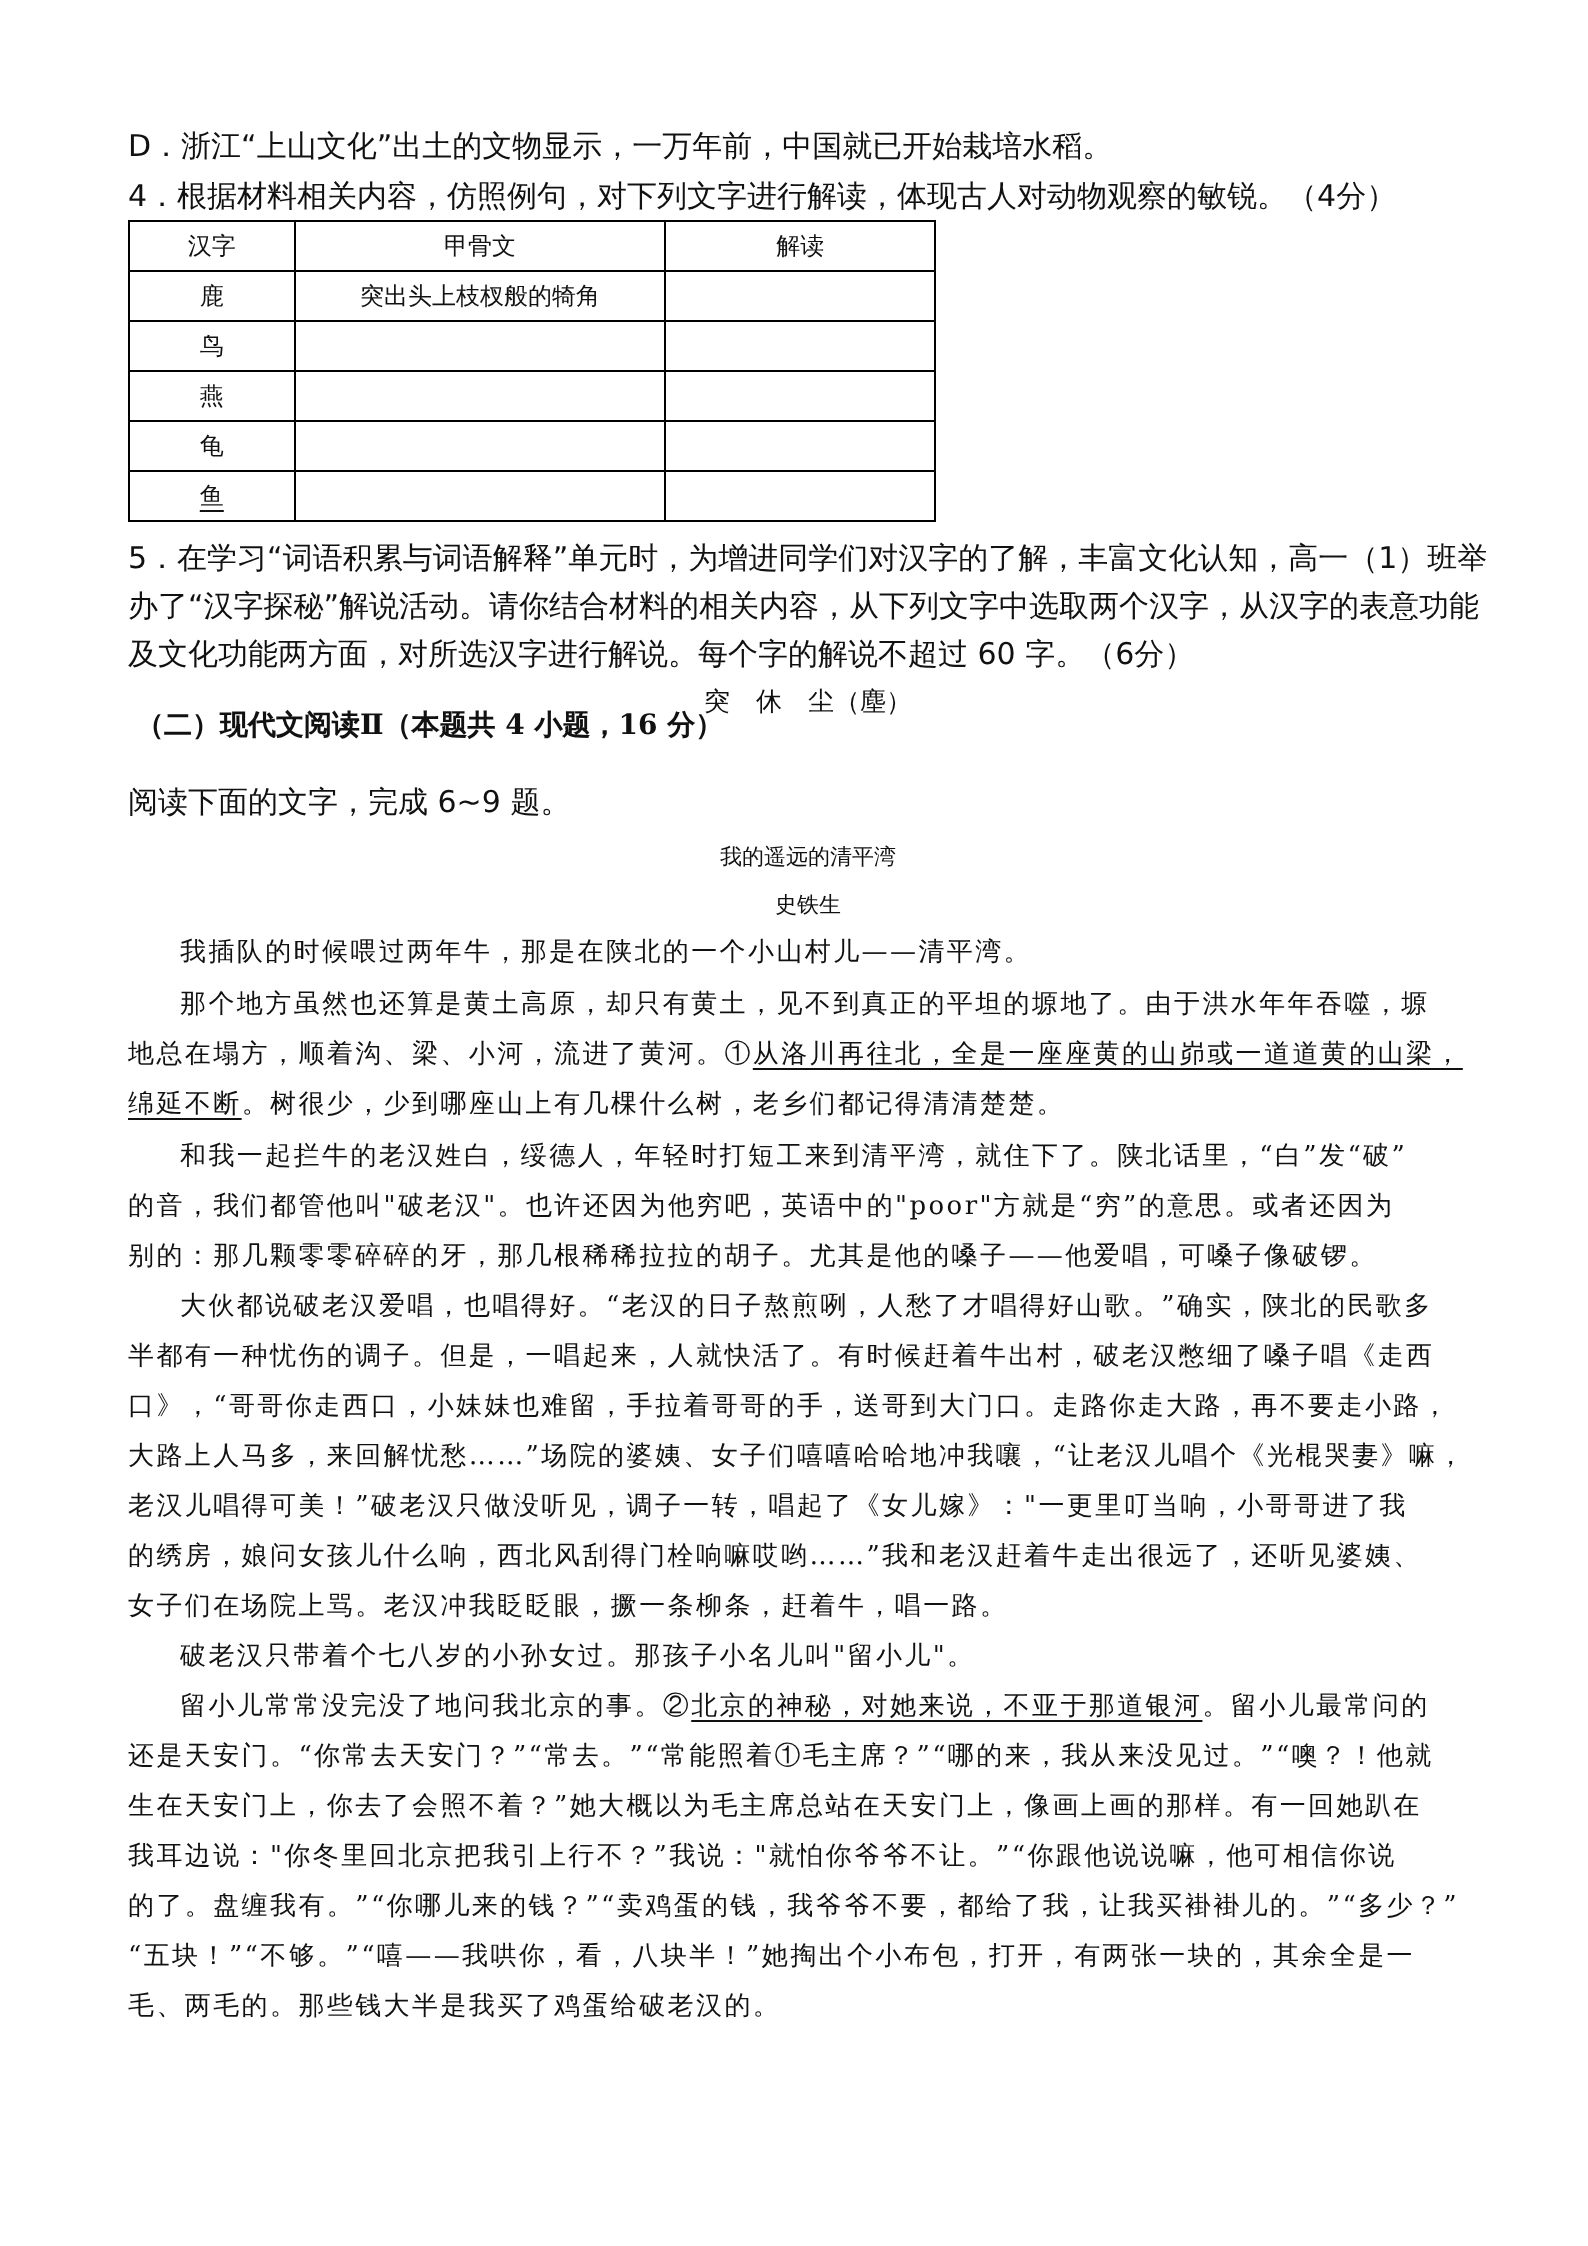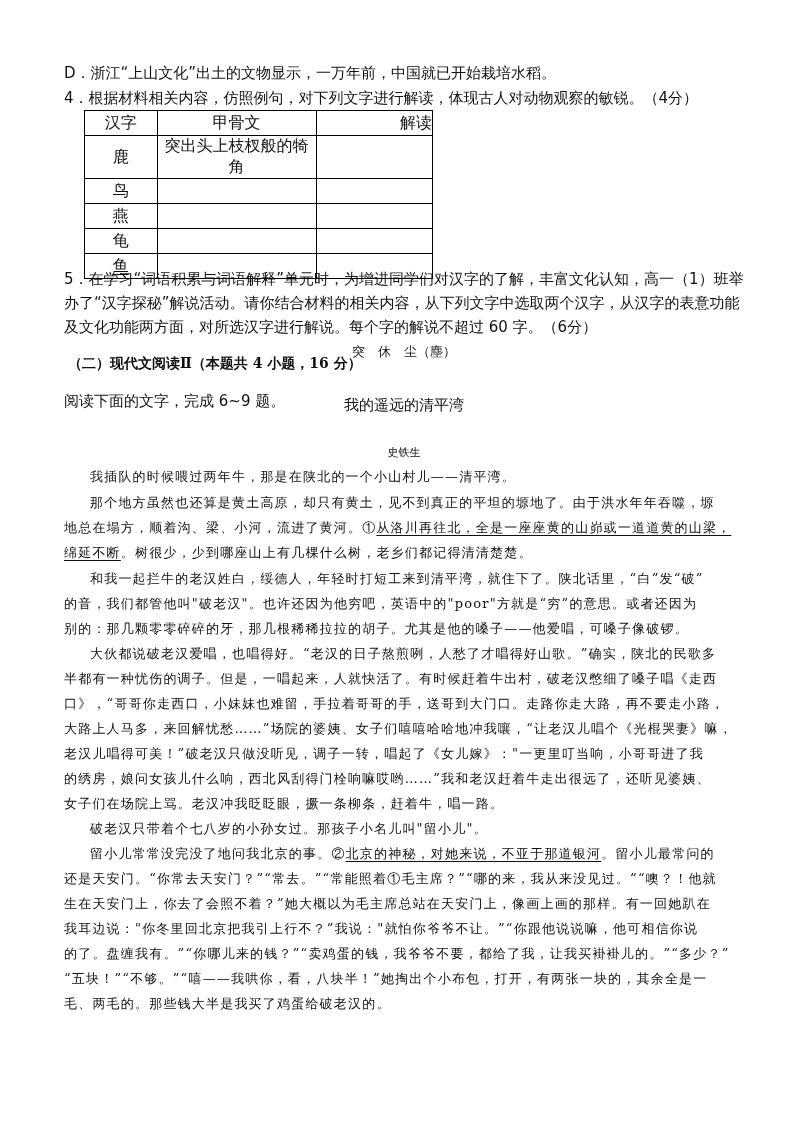--- a/index.html
+++ b/index.html
@@ -4,26 +4,26 @@
 <style>
   html, body { margin: 0; padding: 0; background: #ffffff; }
   body { width: 794px; height: 1123px; position: relative; overflow: hidden; color: #111; }
   .page { position: absolute; left: 64px; top: 0; width: 680px; }
   .line { position: absolute; left: 0; white-space: nowrap; font-size: 15px; line-height: 18px;
           font-family: "DejaVu Sans", "Liberation Sans", sans-serif; }
   .serif { font-family: "DejaVu Serif", "Liberation Serif", serif; }
   .bold { font-weight: bold; }
   .center { text-align: center; width: 680px; }
   .ul { text-decoration: underline; text-underline-offset: 3px; }
-  table.grid { position: absolute; left: 0; top: 110px; border-collapse: collapse; width: 349px;
-               font-family: "DejaVu Serif", "Liberation Serif", serif; font-size: 16px; margin-left: 20px; }
+  table.grid { position: absolute; left: 0; top: 110px; border-collapse: collapse; width: 404px;
+               font-family: "DejaVu Serif", "Liberation Serif", serif; font-size: 12px; }
   table.grid td { border: 1px solid #000; height: 24px; padding: 0; text-align: center; }
   table.grid td.c1 { width: 82px; }
   table.grid td.c2 { width: 185px; }
-  table.grid td.c3 { width: 134px; text-align: right; }
+  table.grid td.c3 { width: 134px; }
   .body-text { font-family: "DejaVu Serif", "Liberation Serif", serif; font-size: 13px; letter-spacing: 1.2px; }
 </style>
 </head>
 <body>
 
 <div class="page">
 
   <div class="line" style="top:64px;">D．浙江“上山文化”出土的文物显示，一万年前，中国就已开始栽培水稻。</div>
   <div class="line" style="top:89px;">4．根据材料相关内容，仿照例句，对下列文字进行解读，体现古人对动物观察的敏锐。（4分）</div>
 
@@ -62,21 +62,21 @@
   </tbody>
     </table>
 
   <div class="line" style="top:270px;text-align:center;">5．在学习“词语积累与词语解释”单元时，为增进同学们对汉字的了解，丰富文化认知，高一（1）班举</div>
   <div class="line" style="top:294px;">办了“汉字探秘”解说活动。请你结合材料的相关内容，从下列文字中选取两个汉字，从汉字的表意功能</div>
   <div class="line" style="top:318px;">及文化功能两方面，对所选汉字进行解说。每个字的解说不超过 60 字。（6分）</div>
   <div class="line serif center" style="top:343px; font-size:13px;">突　休　尘（塵）</div>
 
   <div class="line serif bold" style="top:354px; left:4px; font-size:14px;">（二）现代文阅读Ⅱ（本题共 4 小题，16 分）</div>
   <div class="line" style="top:392px;">阅读下面的文字，完成 6~9 题。</div>
-  <div class="line serif center" style="top:396px; font-size:15px;">我的遥远的清平湾</div>
+  <div class="line serif center" style="top:420px; font-size:11px;">我的遥远的清平湾</div>
   <div class="line serif center" style="top:444px; font-size:11px;">史铁生</div>
 
   <div class="line body-text" style="top:468px; left:26px;">我插队的时候喂过两年牛，那是在陕北的一个小山村儿——清平湾。</div>
 
   <div class="line body-text" style="top:494px; left:26px;">那个地方虽然也还算是黄土高原，却只有黄土，见不到真正的平坦的塬地了。由于洪水年年吞噬，塬</div>
   <div class="line body-text" style="top:519px;">
     <span>地总在塌方，顺着沟、梁、小河，流进了黄河。①</span><span class="ul">从洛川再往北，全是一座座黄的山峁或一道道黄的山梁，</span>
   </div>
   <div class="line body-text" style="top:544px;">
     <span class="ul">绵延不断</span><span>。树很少，少到哪座山上有几棵什么树，老乡们都记得清清楚楚。</span>

